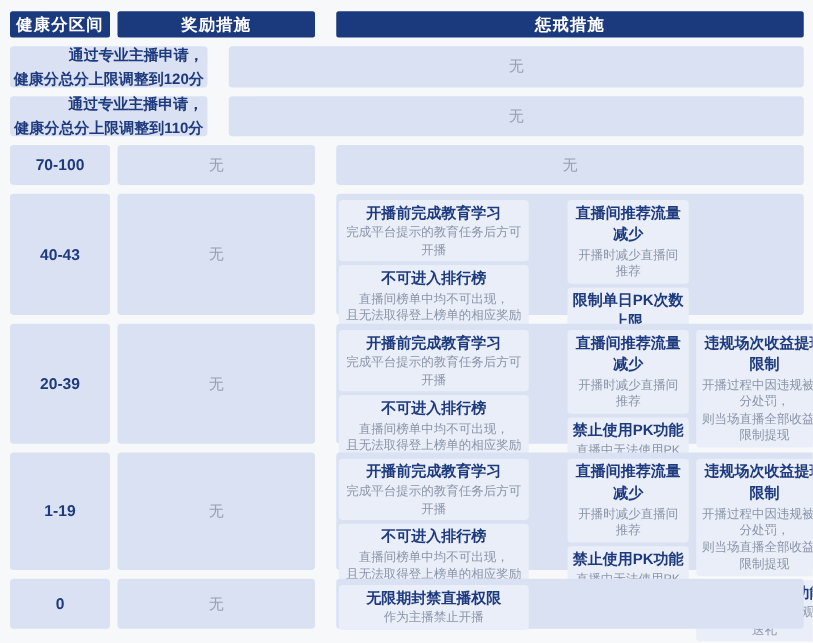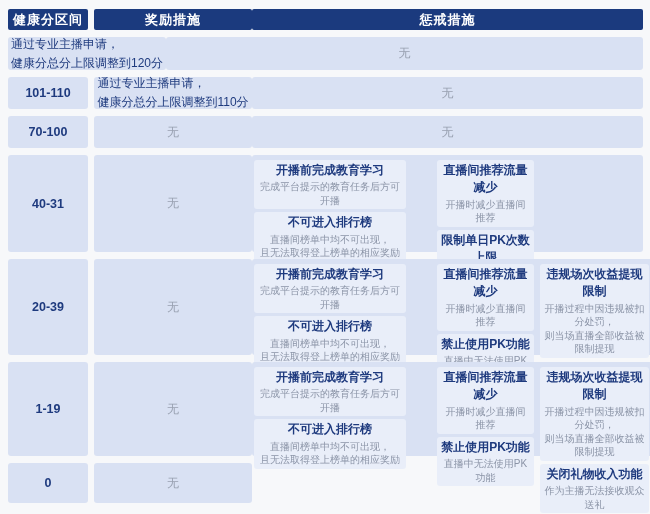--- a/index.html
+++ b/index.html
@@ -5,34 +5,34 @@
   html, body { margin: 0; padding: 0; }
   body {
     width: 650px; height: 514px;
     background: #f7f8fa;
     font-family: "Liberation Sans", "DejaVu Sans", sans-serif;
     overflow: hidden;
   }
   .tbl { padding: 9px 7px 0 8px; }
   .trow { display: flex; margin-bottom: 7px; }
   .c1 { width: 80px; margin-right: 6px; flex: none; }
-  .c2 { width: 158px; flex: none; }
+  .c2 { width: 158px; margin-right: 17px; flex: none; }
   .c3 { flex: 1; }
   .hdr {
     background: #1b3a7e; color: #ffffff;
     display: flex; align-items: center; justify-content: center;
     font-size: 13px; font-weight: bold;
     border-radius: 2px; letter-spacing: 1px;
   }
   .cell {
     background: #d9e1f3; border-radius: 3px;
     display: flex; align-items: center; justify-content: center;
   }
   .range { color: #1e3a7e; font-size: 12.5px; font-weight: bold; }
-  .inc-text { text-align: left; color: #1e3a7e; font-size: 12px; font-weight: normal; line-height: 1.55; }
+  .inc-text { text-align: right; color: #1e3a7e; font-size: 12px; font-weight: bold; line-height: 1.55; }
   .inc-text .line { display: block; }
   .none { color: #98a0b0; font-size: 12px; }
   
   .pcell {
     background: #d9e1f3; border-radius: 3px;
     display: flex; align-items: stretch;
     padding: 5px 2px 4px 2px; box-sizing: border-box;
   }
   .pcol { display: flex; flex-direction: column; margin-right: 3px; }
   .pcol1 { width: 152px; flex: none; }
@@ -67,23 +67,20 @@
         <span class="line">通过专业主播申请，</span>
         <span class="line">健康分总分上限调整到120分</span>
       </div>
     </div>
     <div class="cell c3">
       <span class="none">无</span>
     </div>
   </div>
 
   <div class="trow" style="height:32px">
-    <div class="cell c1">
-      <span class="range">101-110</span>
-    </div>
     <div class="cell c2">
       <div class="inc-text">
         <span class="line">通过专业主播申请，</span>
         <span class="line">健康分总分上限调整到110分</span>
       </div>
     </div>
     <div class="cell c3">
       <span class="none">无</span>
     </div>
   </div>
@@ -95,21 +92,21 @@
     <div class="cell c2">
       <span class="none">无</span>
     </div>
     <div class="cell c3">
       <span class="none">无</span>
     </div>
   </div>
 
   <div class="trow" style="height:97px">
     <div class="cell c1">
-      <span class="range">40-31</span>
+      <span class="range">40-43</span>
     </div>
     <div class="cell c2">
       <span class="none">无</span>
     </div>
     <div class="pcell c3">
       <div class="pcol pcol1">
         <div class="card">
           <div class="card-title">开播前完成教育学习</div>
           <div class="card-desc">
             <span class="line">完成平台提示的教育任务后方可开播</span>
@@ -245,15 +242,25 @@
     </div>
   </div>
 
   <div class="trow" style="height:40px">
     <div class="cell c1">
       <span class="range">0</span>
     </div>
     <div class="cell c2">
       <span class="none">无</span>
     </div>
+    <div class="pcell c3">
+      <div class="pcol pcol1">
+        <div class="card">
+          <div class="card-title">无限期封禁直播权限</div>
+          <div class="card-desc">
+            <span class="line">作为主播禁止开播</span>
+          </div>
+        </div>
+      </div>
+    </div>
   </div>
 
 </div>
 
 </body></html>

